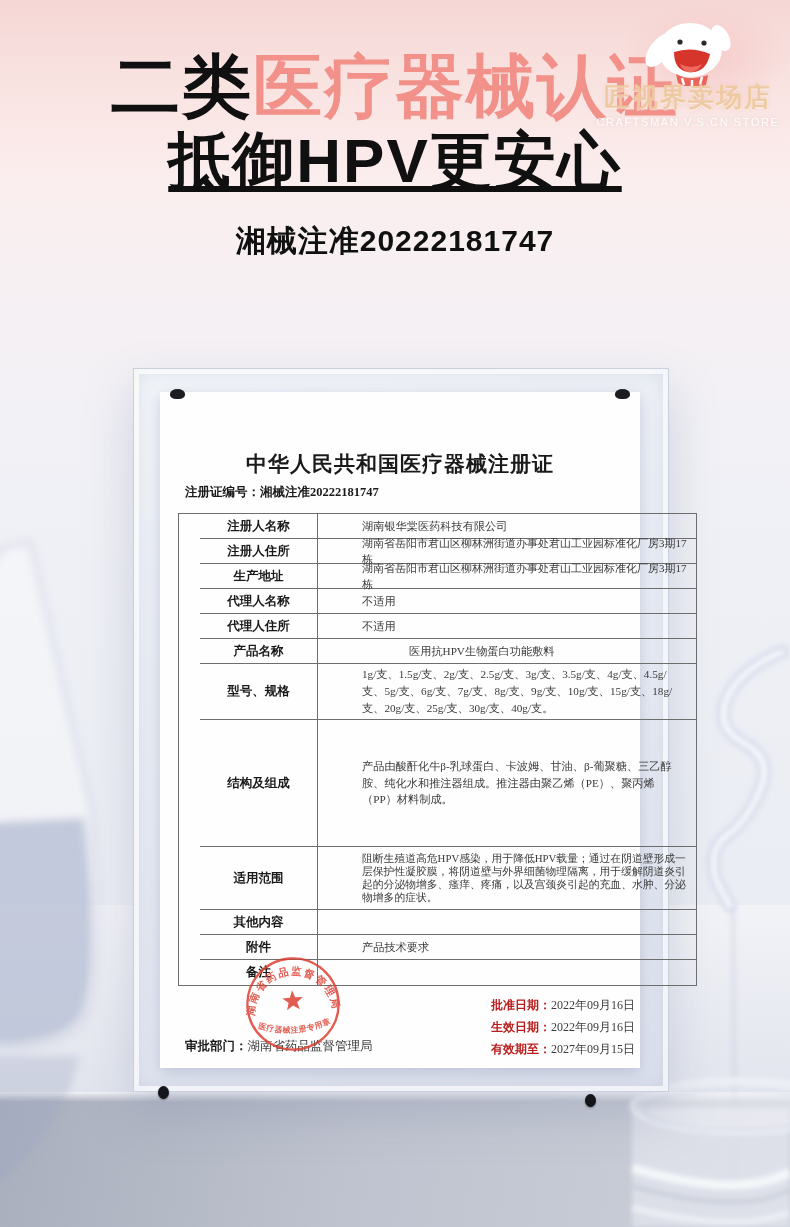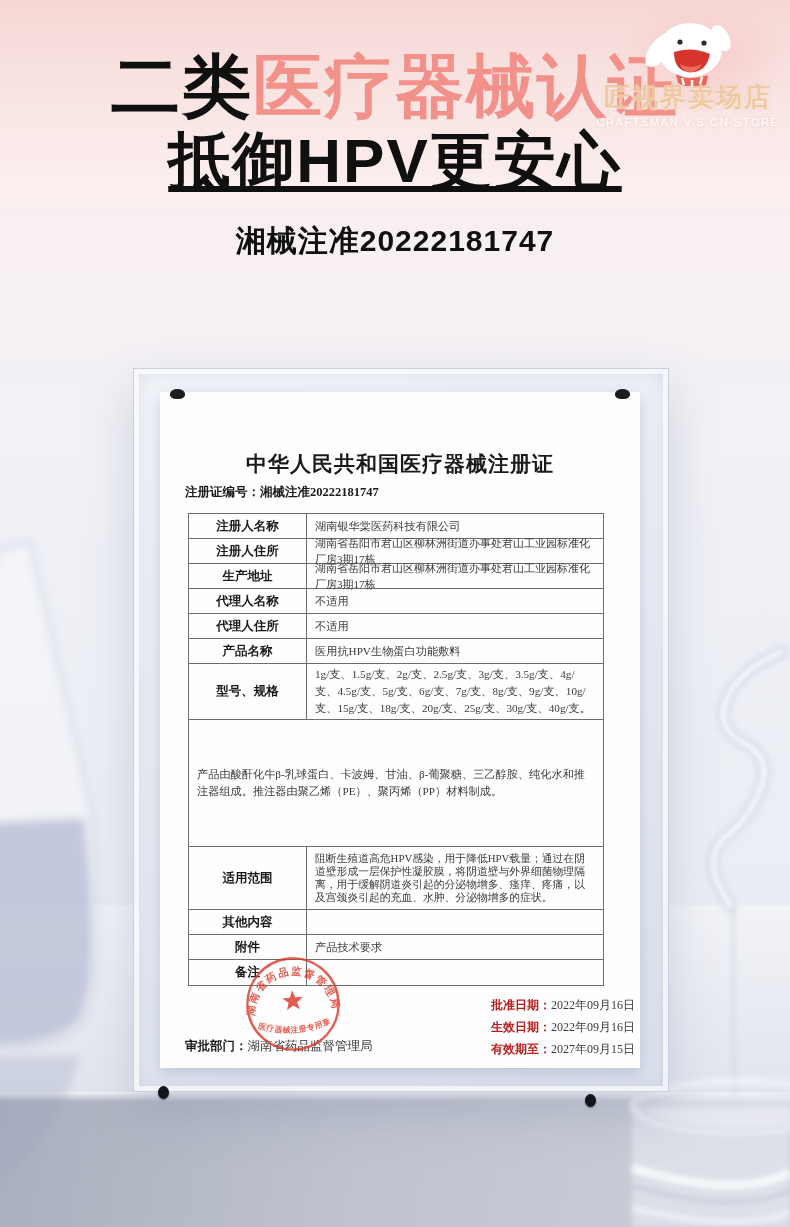--- a/index.html
+++ b/index.html
@@ -47,32 +47,32 @@
   .pin-top{position:absolute;top:-3px;width:15px;height:10px;background:#1c1d21;
     border-radius:50% 50% 40% 40%;}
   .pin-bl{left:10px;} .pin-br{right:10px;}
   .clip-dot{position:absolute;width:11px;height:13px;border-radius:50%;background:#14151a;z-index:4;
     box-shadow:0 1px 2px rgba(0,0,0,.4);}
 
   .cert-title{position:absolute;left:0;top:58px;width:100%;text-align:center;
     font-size:21px;font-weight:bold;letter-spacing:1px;color:#1a1a1a;}
   .cert-regline{position:absolute;left:25px;top:92px;font-size:12.5px;font-weight:bold;color:#1a1a1a;}
 
-  .ttable{position:absolute;left:28px;top:121px;width:416px;border:1px solid #6e6e6e;
-    box-sizing:border-box;}
+  .ttable{position:absolute;left:18px;top:121px;width:519px;border:1px solid #6e6e6e;
+    box-sizing:border-box;padding-left:21px;}
   .trow{display:flex;box-sizing:border-box;border-bottom:1px solid #6e6e6e;}
   .trow:last-child{border-bottom:none;}
   .tl{width:118px;flex:0 0 118px;display:flex;align-items:center;justify-content:center;
     border-right:1px solid #6e6e6e;font-weight:bold;font-size:12.5px;color:#1a1a1a;
     text-align:center;padding:2px;box-sizing:border-box;}
   .tv{flex:1;display:flex;align-items:center;font-size:11.2px;line-height:1.5;color:#3a3a3a;
-    padding:2px 8px;box-sizing:border-box;}
+    padding:2px 8px;box-sizing:border-box;margin-left:36px;}
   .trow:nth-child(1){height:25px;} .trow:nth-child(2){height:25px;}
   .trow:nth-child(3){height:25px;} .trow:nth-child(4){height:25px;}
-  .trow:nth-child(5){height:25px;} .trow:nth-child(6){height:25px;}
+  .trow:nth-child(5){height:25px;} .trow:nth-child(6){height:25px;gap:47px;}
   .trow:nth-child(7){height:56px;} .trow:nth-child(8){height:127px;}
   .trow:nth-child(9){height:63px;} .trow:nth-child(10){height:25px;}
   .trow:nth-child(11){height:25px;} .trow:nth-child(12){height:25px;}
   .trow:nth-child(9) .tv{line-height:1.22;font-size:10.8px;}
   .trow:nth-child(2) .tv,.trow:nth-child(3) .tv{font-size:11px;}
 
   .cert-footer{position:absolute;left:25px;top:602px;width:450px;display:flex;
     justify-content:space-between;align-items:flex-start;}
   .approval{font-size:12.5px;color:#3a3a3a;white-space:nowrap;margin-top:44px;}
   .approval .lab{font-weight:bold;color:#1a1a1a;}
@@ -180,20 +180,21 @@
           </div>
         <div class="trow">
             <div class="tl">产品名称</div>
             <div class="tv">医用抗HPV生物蛋白功能敷料</div>
           </div>
         <div class="trow">
             <div class="tl">型号、规格</div>
             <div class="tv">1g/支、1.5g/支、2g/支、2.5g/支、3g/支、3.5g/支、4g/支、4.5g/支、5g/支、6g/支、7g/支、8g/支、9g/支、10g/支、15g/支、18g/支、20g/支、25g/支、30g/支、40g/支。</div>
           </div>
         <div class="trow">
+            <div class="tl">结构及组成</div>
             <div class="tv">产品由酸酐化牛β-乳球蛋白、卡波姆、甘油、β-葡聚糖、三乙醇胺、纯化水和推注器组成。推注器由聚乙烯（PE）、聚丙烯（PP）材料制成。</div>
           </div>
         <div class="trow">
             <div class="tl">适用范围</div>
             <div class="tv">阻断生殖道高危HPV感染，用于降低HPV载量；通过在阴道壁形成一层保护性凝胶膜，将阴道壁与外界细菌物理隔离，用于缓解阴道炎引起的分泌物增多、瘙痒、疼痛，以及宫颈炎引起的充血、水肿、分泌物增多的症状。</div>
           </div>
         <div class="trow">
             <div class="tl">其他内容</div>
             <div class="tv"></div>
           </div>

